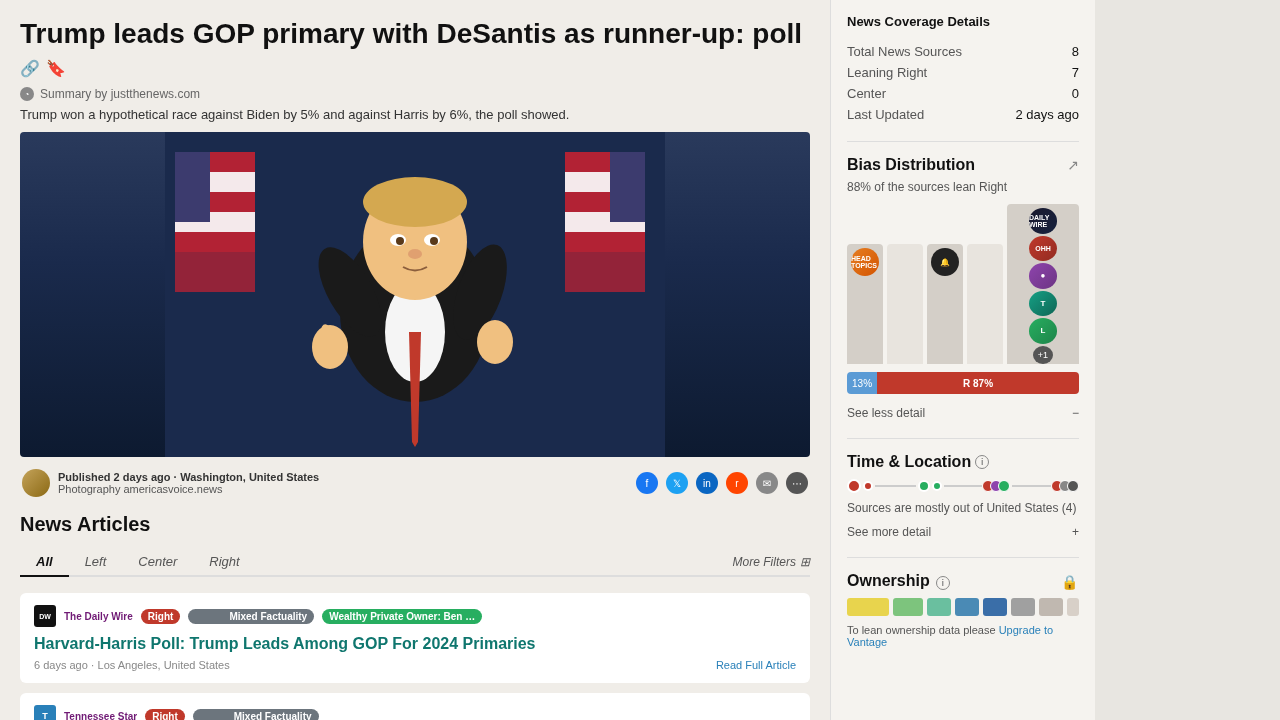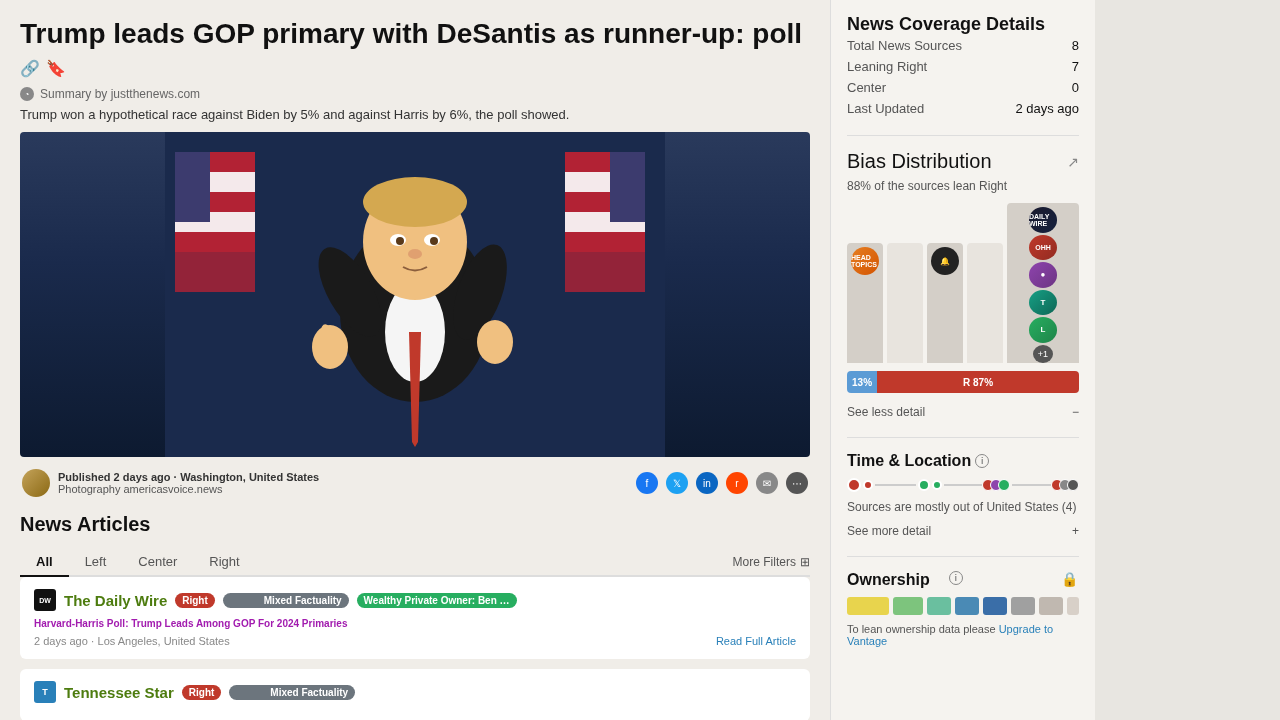--- a/index.html
+++ b/index.html
@@ -155,21 +155,23 @@
       font-size: 20px;
       font-weight: 700;
       color: #111;
       margin-bottom: 12px;
     }
 
     .filter-tabs {
       display: flex;
       align-items: center;
       gap: 0;
+      margin-bottom: 16px;
       border-bottom: 2px solid #ddd;
+      font-style: italic;
     }
 
     .filter-tab {
       padding: 6px 16px;
       font-size: 13px;
       color: #555;
       cursor: pointer;
       border-bottom: 2px solid transparent;
       margin-bottom: -2px;
     }
@@ -198,23 +200,23 @@
     }
 
     .card-header {
       display: flex;
       align-items: center;
       gap: 8px;
       margin-bottom: 6px;
     }
 
     .source-name {
-      font-size: 15px;
+      font-size: 10px;
       font-weight: 600;
-      color: #4d7c0f;
+      color: #701a75;
     }
 
     .badge {
       padding: 2px 7px;
       border-radius: 10px;
       font-size: 10px;
       font-weight: 600;
       color: white;
     }
 
@@ -222,23 +224,23 @@
     .badge-mixed { background: #6c757d; padding-left: 41px; }
     .badge-wealthy {
       background: #27ae60;
       max-width: 160px;
       white-space: nowrap;
       overflow: hidden;
       text-overflow: ellipsis;
     }
 
     .card-title {
-      font-size: 10px;
+      font-size: 16px;
       font-weight: 600;
-      color: #a21caf;
+      color: #0f766e;
       margin-bottom: 4px;
       line-height: 1.4;
     }
 
     .card-meta {
       display: flex;
       align-items: center;
       justify-content: space-between;
       font-size: 11px;
       color: #888;
@@ -253,24 +255,24 @@
     
     .right-sidebar {
       width: 265px;
       background: #f5f3ef;
       padding: 14px 16px;
       border-left: 1px solid #ddd;
       overflow-y: auto;
     }
 
     .sidebar-title {
-      font-size: 18px;
+      font-size: 13px;
       font-weight: 700;
       color: #111;
-      margin-bottom: 0;
+      margin-bottom: 12px;
     }
 
     .stats-table {
       width: 100%;
       margin-bottom: 16px;
     }
 
     .stats-row {
       display: flex;
       justify-content: space-between;
@@ -288,22 +290,22 @@
     }
 
     .section-header {
       display: flex;
       align-items: center;
       justify-content: space-between;
       margin-bottom: 6px;
     }
 
     .section-header-title {
-      font-size: 20px;
-      font-weight: 400;
+      font-size: 16px;
+      font-weight: 700;
       color: #111;
     }
 
     .expand-icon {
       color: #888;
       font-size: 14px;
       cursor: pointer;
     }
 
     .bias-subtitle {
@@ -379,21 +381,21 @@
       display: flex;
       height: 22px;
     }
 
     .bias-bar-left {
       background: #5b9bd5;
       display: flex;
       align-items: center;
       justify-content: center;
       font-size: 10px;
-      font-weight: 700;
+      font-weight: 400;
       color: white;
     }
 
     .bias-bar-right {
       background: #c0392b;
       flex: 1;
       display: flex;
       align-items: center;
       justify-content: center;
       font-size: 10px;
@@ -492,22 +494,22 @@
     .ownership-section {
       margin-top: 14px;
     }
 
     .ownership-title {
       font-size: 16px;
       font-weight: 700;
       color: #111;
       margin-bottom: 8px;
       display: flex;
-      align-items: flex-start;
-      gap: 19px;
+      align-items: flex-end;
+      gap: 6px;
     }
 
     .lock-icon {
       color: #888;
       font-size: 14px;
     }
 
     .ownership-color-bar {
       display: flex;
       gap: 4px;
@@ -669,21 +671,21 @@
     <div class="news-article-card">
       <div class="card-header">
         <div class="dw-logo">DW</div>
         <span class="source-name">The Daily Wire</span>
         <span class="badge badge-right">Right</span>
         <span class="badge badge-mixed">Mixed Factuality</span>
         <span class="badge badge-wealthy">Wealthy Private Owner: Ben Shapiro</span>
       </div>
       <div class="card-title">Harvard-Harris Poll: Trump Leads Among GOP For 2024 Primaries</div>
       <div class="card-meta">
-        <span>2 days ago · Los Angeles, United States</span>
+        <span>6 days ago · Los Angeles, United States</span>
         <span class="read-link">Read Full Article</span>
       </div>
     </div>
 
     <div class="news-article-card">
       <div class="card-header">
         <div class="ts-logo">T</div>
         <span class="source-name">Tennessee Star</span>
         <span class="badge badge-right">Right</span>
         <span class="badge badge-mixed">Mixed Factuality</span>

